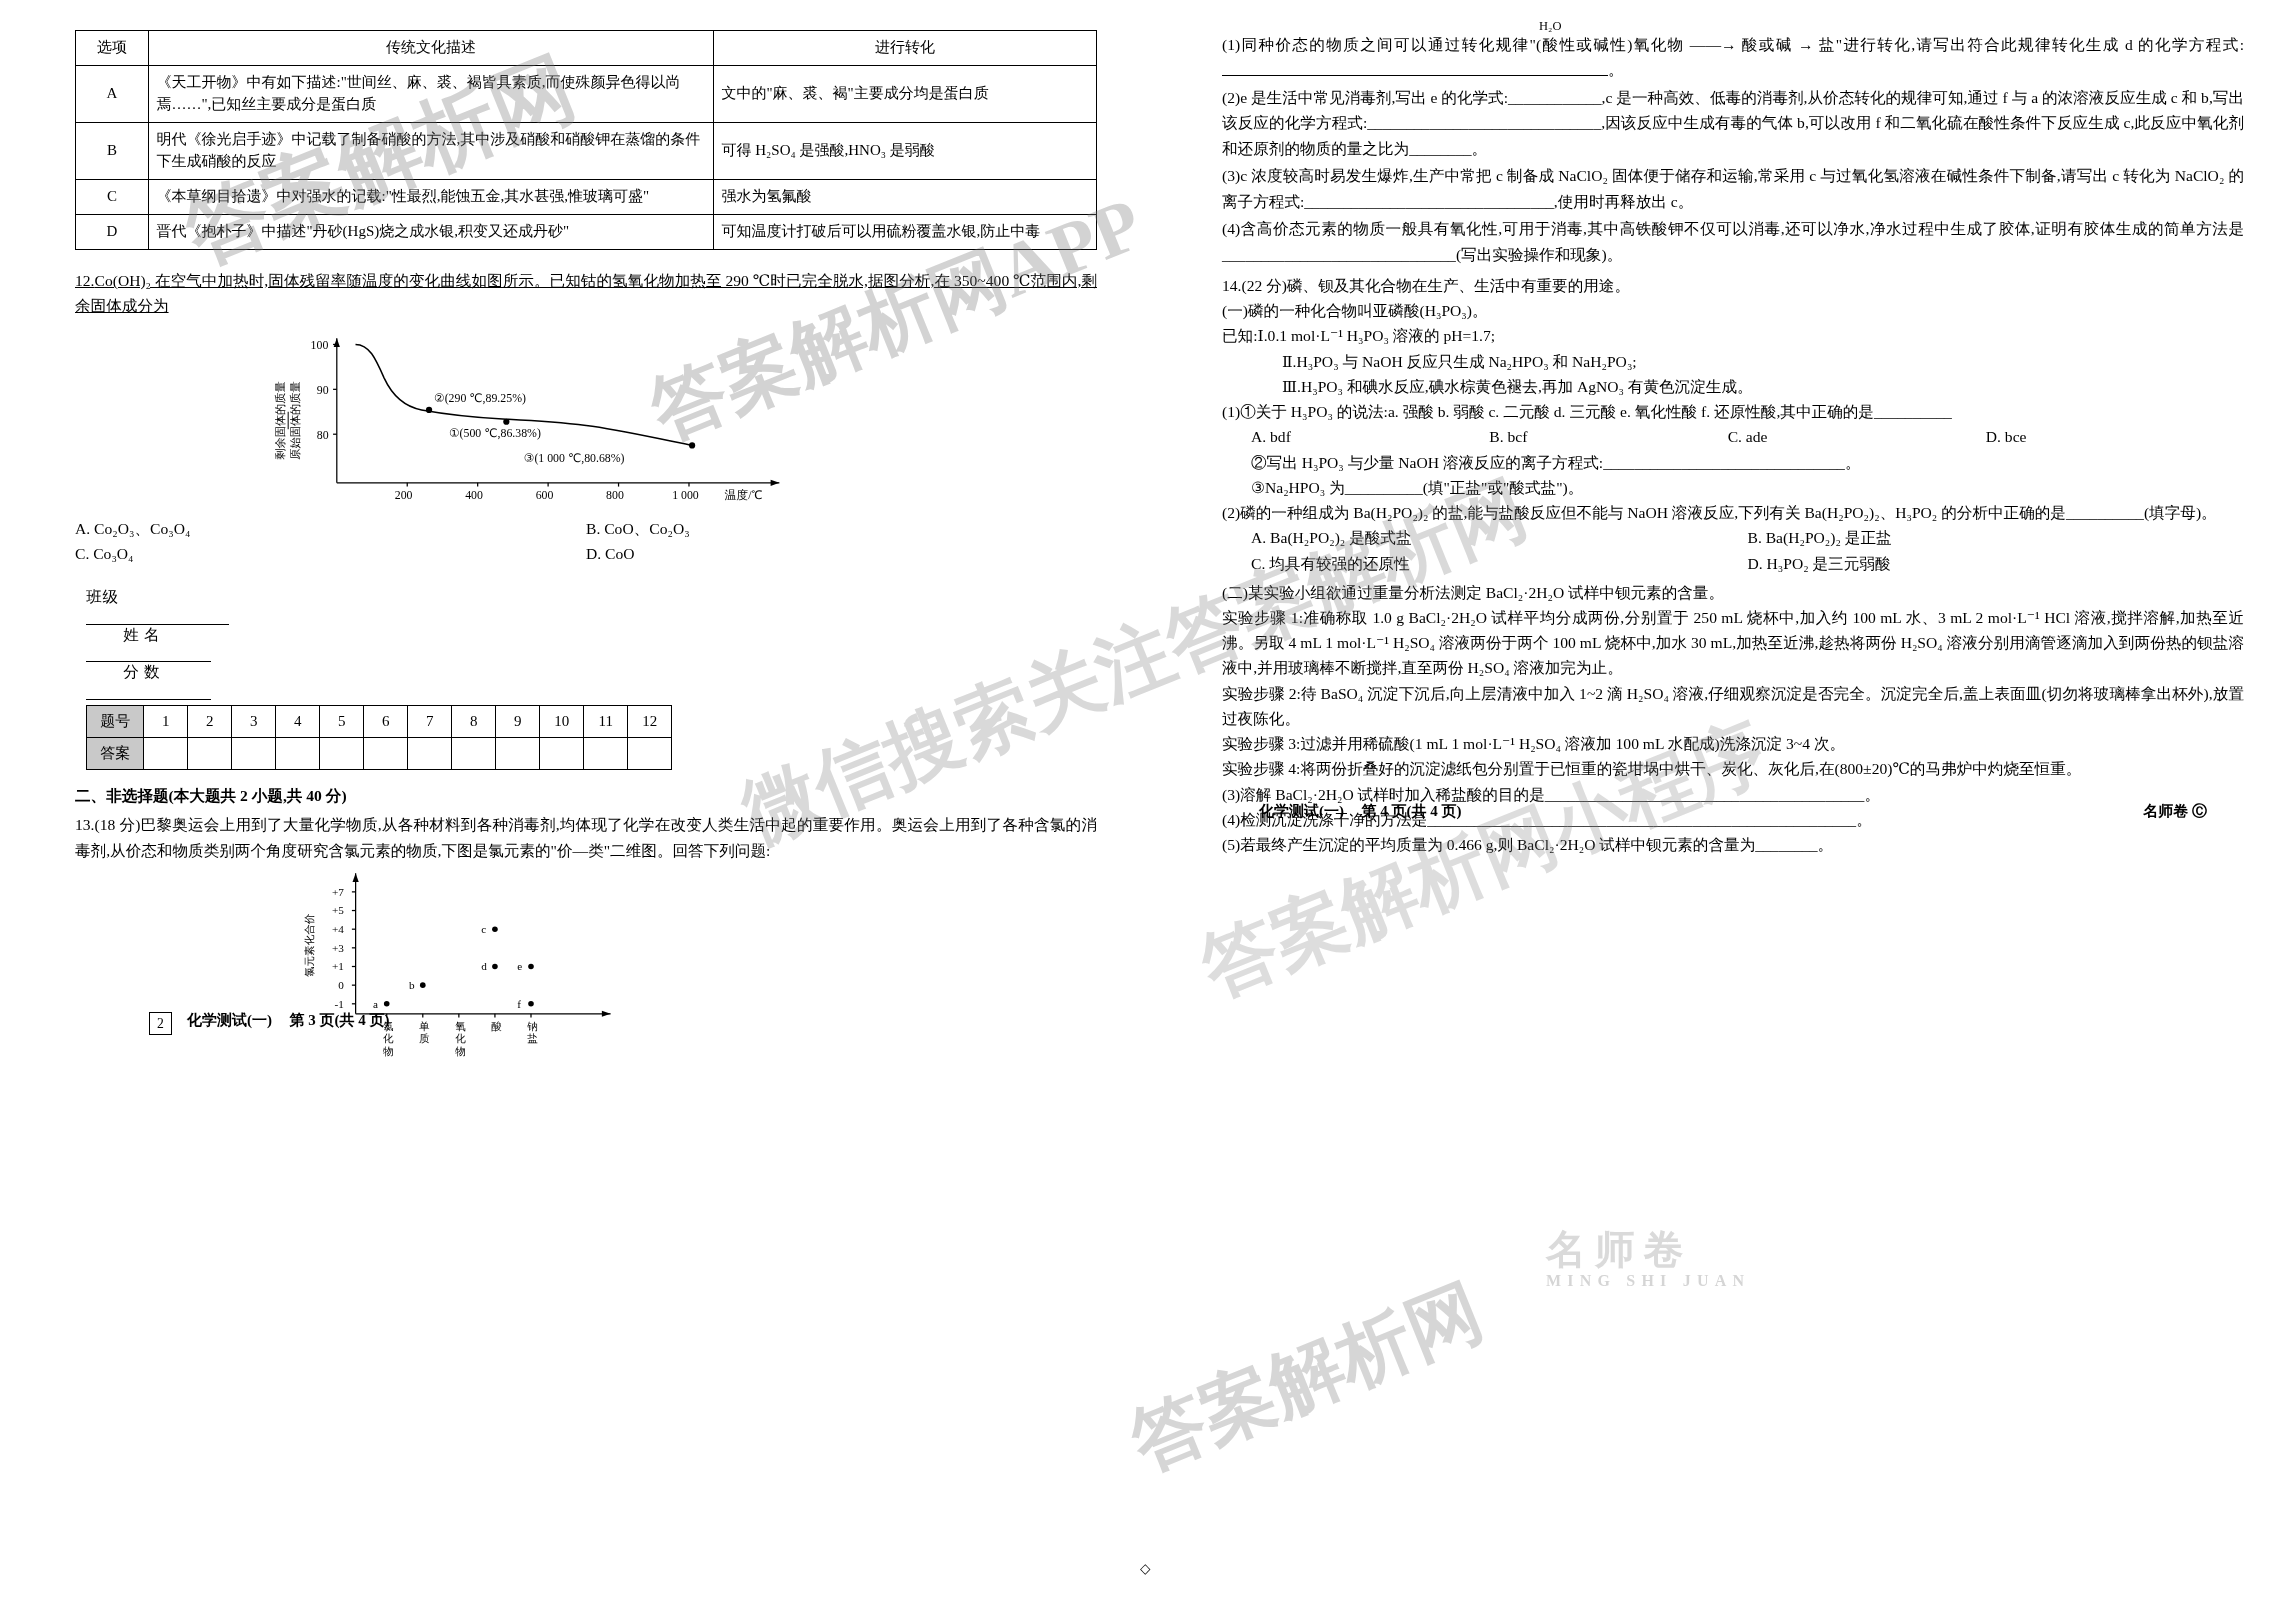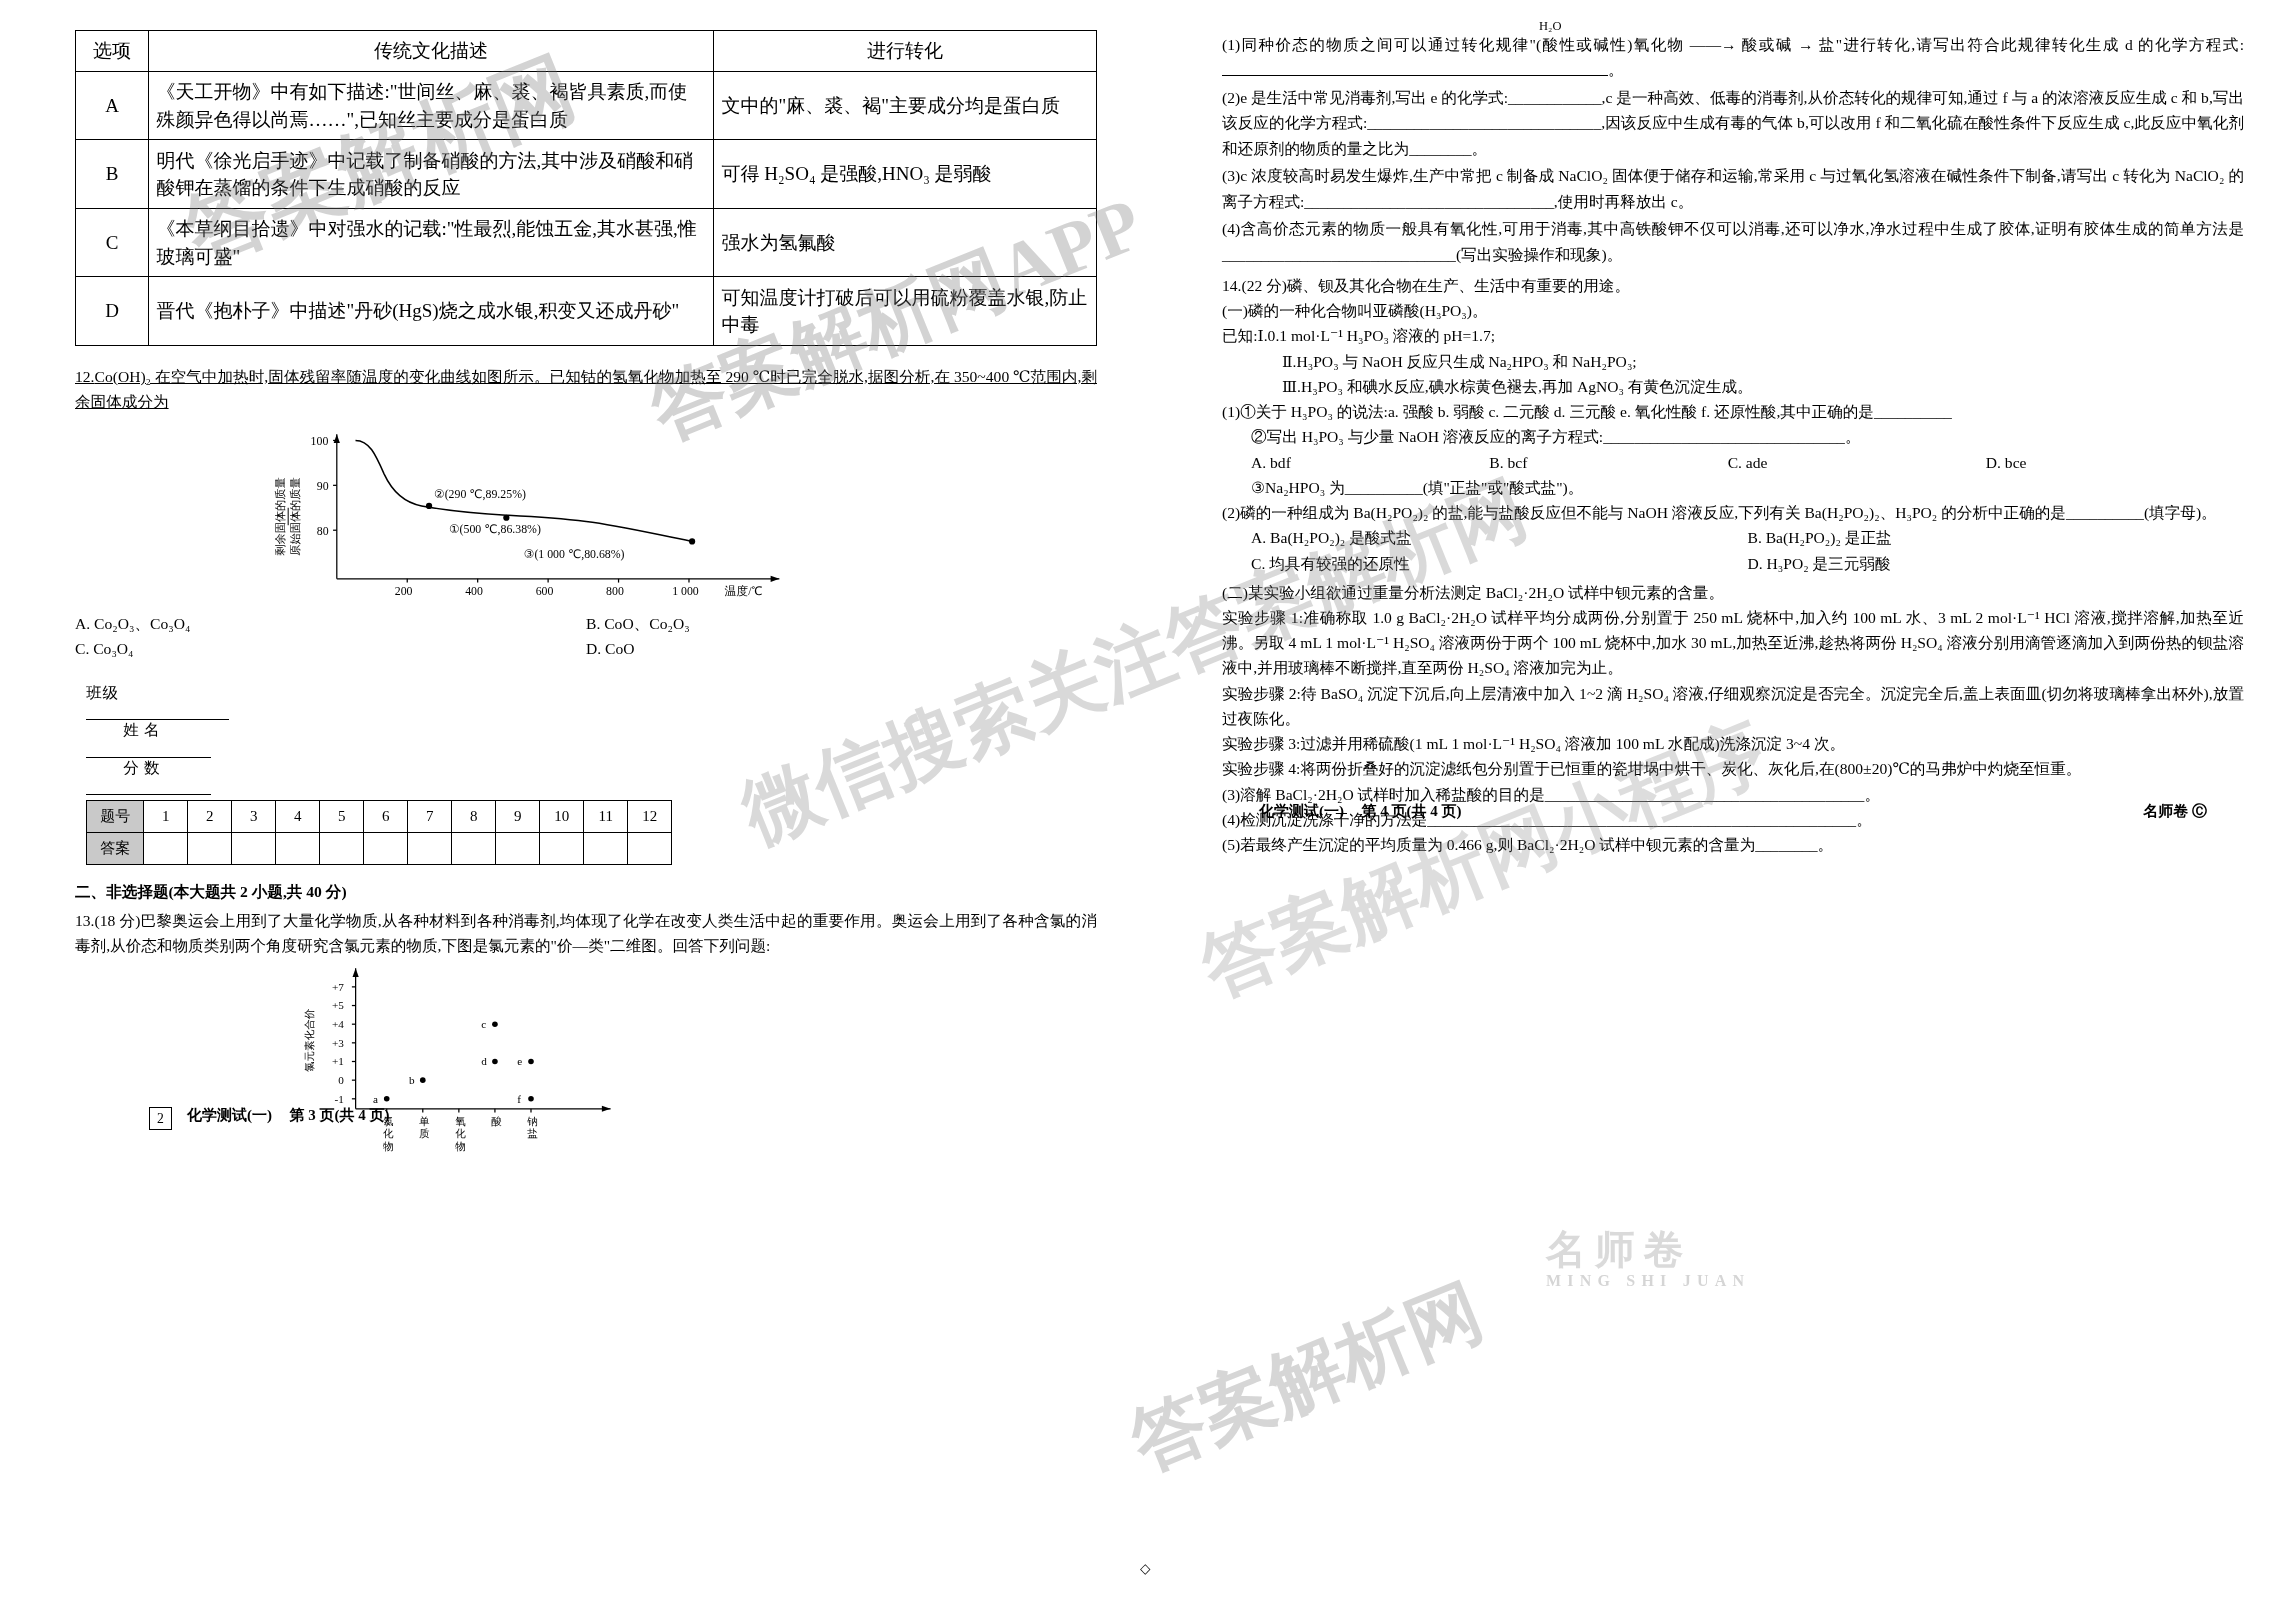--- a/index.html
+++ b/index.html
@@ -9,21 +9,21 @@
   .leftcol{left:75px;width:1022px;}
   .rightcol{left:1222px;width:1022px;}
 
   
   .p{font-size:15.6px;line-height:1.62;text-align:justify;}
   .b{font-weight:bold;}
   .blank{display:inline-block;border-bottom:1px solid #000;height:1em;vertical-align:-1.2px;}
 
   
   table.t1{border-collapse:collapse;width:100%;}
-  table.t1 td,table.t1 th{border:1px solid #000;padding:6.2px 7.5px;font-size:19px;vertical-align:middle;line-height:1.45;}
+  table.t1 td,table.t1 th{border:1px solid #000;padding:6.2px 7.5px;font-size:15px;vertical-align:middle;line-height:1.45;}
   table.t1 th{font-weight:normal;text-align:center;}
   .c{text-align:center;}
 
   
   table.grid{border-collapse:collapse;margin-top:3.7px;}
   table.grid td{border:1px solid #000;width:41px;height:29px;text-align:center;font-size:15px;}
   table.grid td.hdr{width:54px;background:#c9c9c9;}
   .gridline{font-size:15.6px;letter-spacing:0.6px;}
 
   
@@ -302,27 +302,27 @@
     <div class="p">(一)磷的一种化合物叫亚磷酸(H₃PO₃)。</div>
 
     <div class="p" style="display:flex;">
       <span style="white-space:nowrap;">已知:</span>
       <span>Ⅰ.0.1 mol·L⁻¹ H₃PO₃ 溶液的 pH=1.7;</span>
     </div>
     <div class="p" style="padding-left:60px;">Ⅱ.H₃PO₃ 与 NaOH 反应只生成 Na₂HPO₃ 和 NaH₂PO₃;</div>
     <div class="p" style="padding-left:60px;">Ⅲ.H₃PO₃ 和碘水反应,碘水棕黄色褪去,再加 AgNO₃ 有黄色沉淀生成。</div>
 
     <div class="p">(1)①关于 H₃PO₃ 的说法:a. 强酸   b. 弱酸   c. 二元酸   d. 三元酸   e. 氧化性酸   f. 还原性酸,其中正确的是__________</div>
-    <div class="p" style="padding-left:29px;">②写出 H₃PO₃ 与少量 NaOH 溶液反应的离子方程式:_______________________________。</div>
     <div class="p" style="display:flex;padding-left:29px;">
       <span style="width:24%;">A. bdf</span>
       <span style="width:24%;">B. bcf</span>
       <span style="width:26%;">C. ade</span>
       <span style="width:26%;">D. bce</span>
     </div>
+    <div class="p" style="padding-left:29px;">②写出 H₃PO₃ 与少量 NaOH 溶液反应的离子方程式:_______________________________。</div>
     <div class="p" style="padding-left:29px;">③Na₂HPO₃ 为__________(填"正盐"或"酸式盐")。</div>
     <div class="p">(2)磷的一种组成为 Ba(H₂PO₂)₂ 的盐,能与盐酸反应但不能与 NaOH 溶液反应,下列有关 Ba(H₂PO₂)₂、H₃PO₂ 的分析中正确的是__________(填字母)。</div>
     <div class="p" style="display:flex;padding-left:29px;">
       <span style="width:50%;">A. Ba(H₂PO₂)₂ 是酸式盐</span>
       <span style="width:50%;">B. Ba(H₂PO₂)₂ 是正盐</span>
     </div>
     <div class="p" style="display:flex;padding-left:29px;">
       <span style="width:50%;">C. 均具有较强的还原性</span>
       <span style="width:50%;">D. H₃PO₂ 是三元弱酸</span>
     </div>

